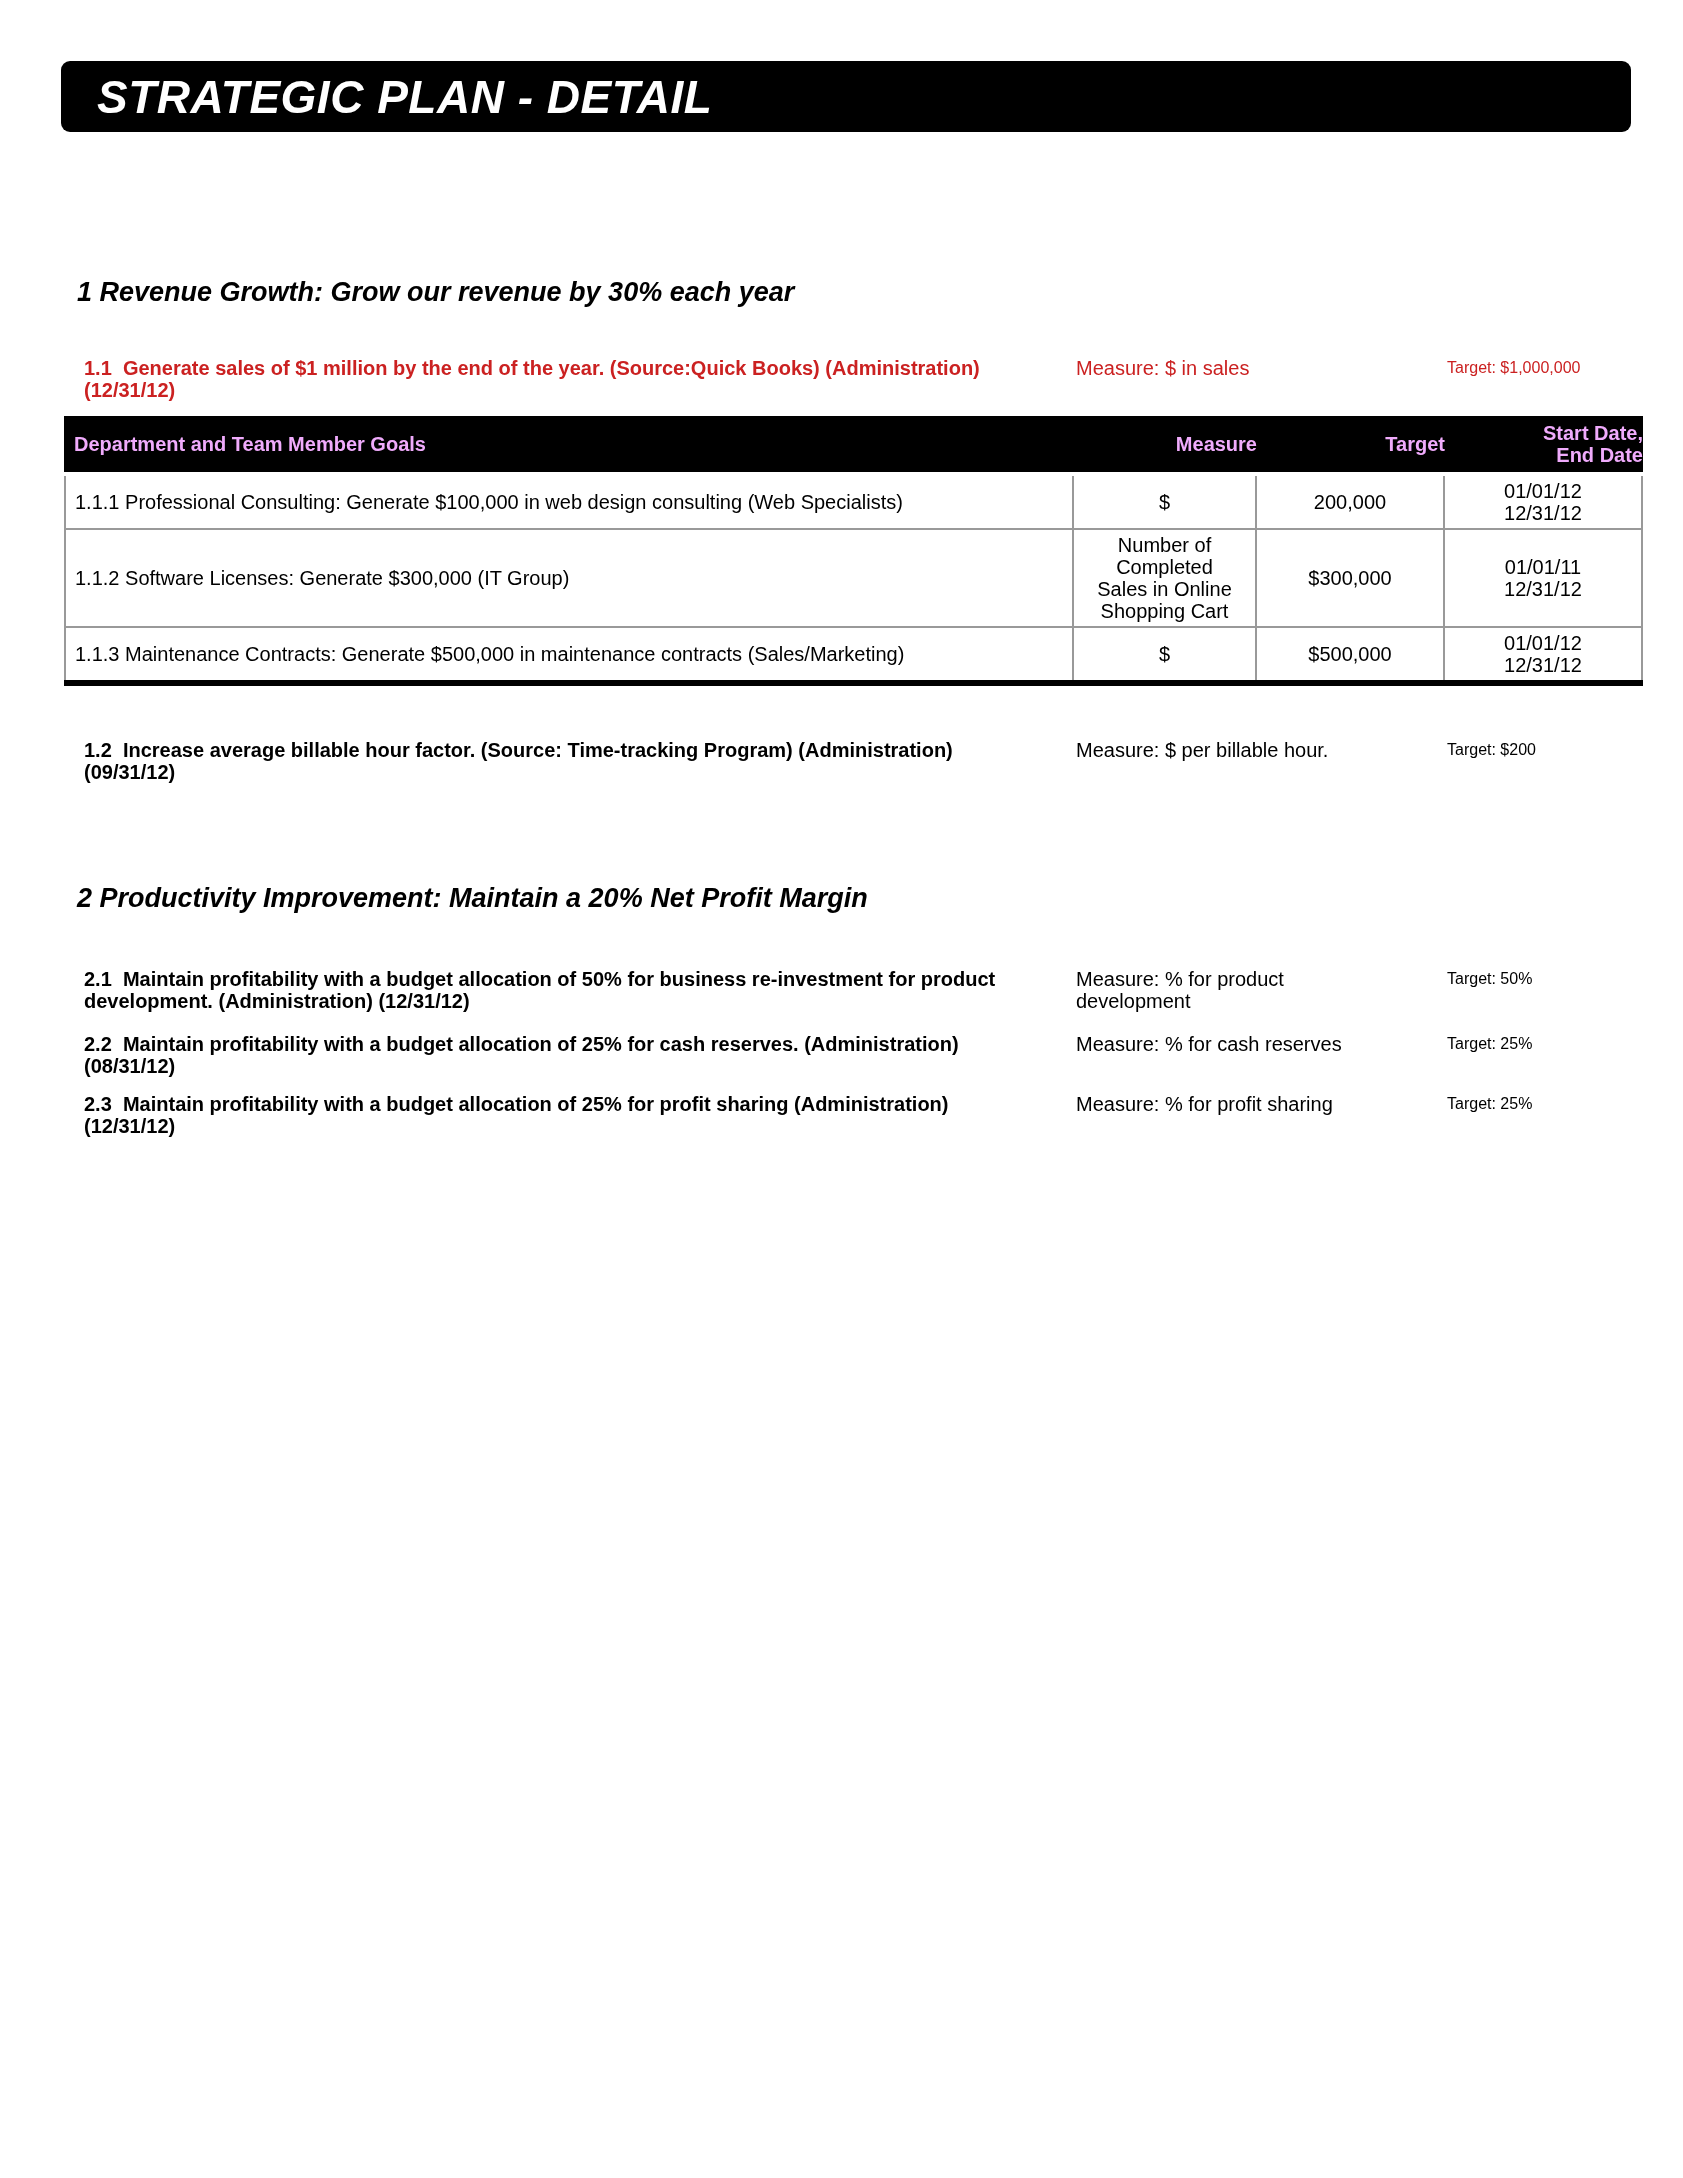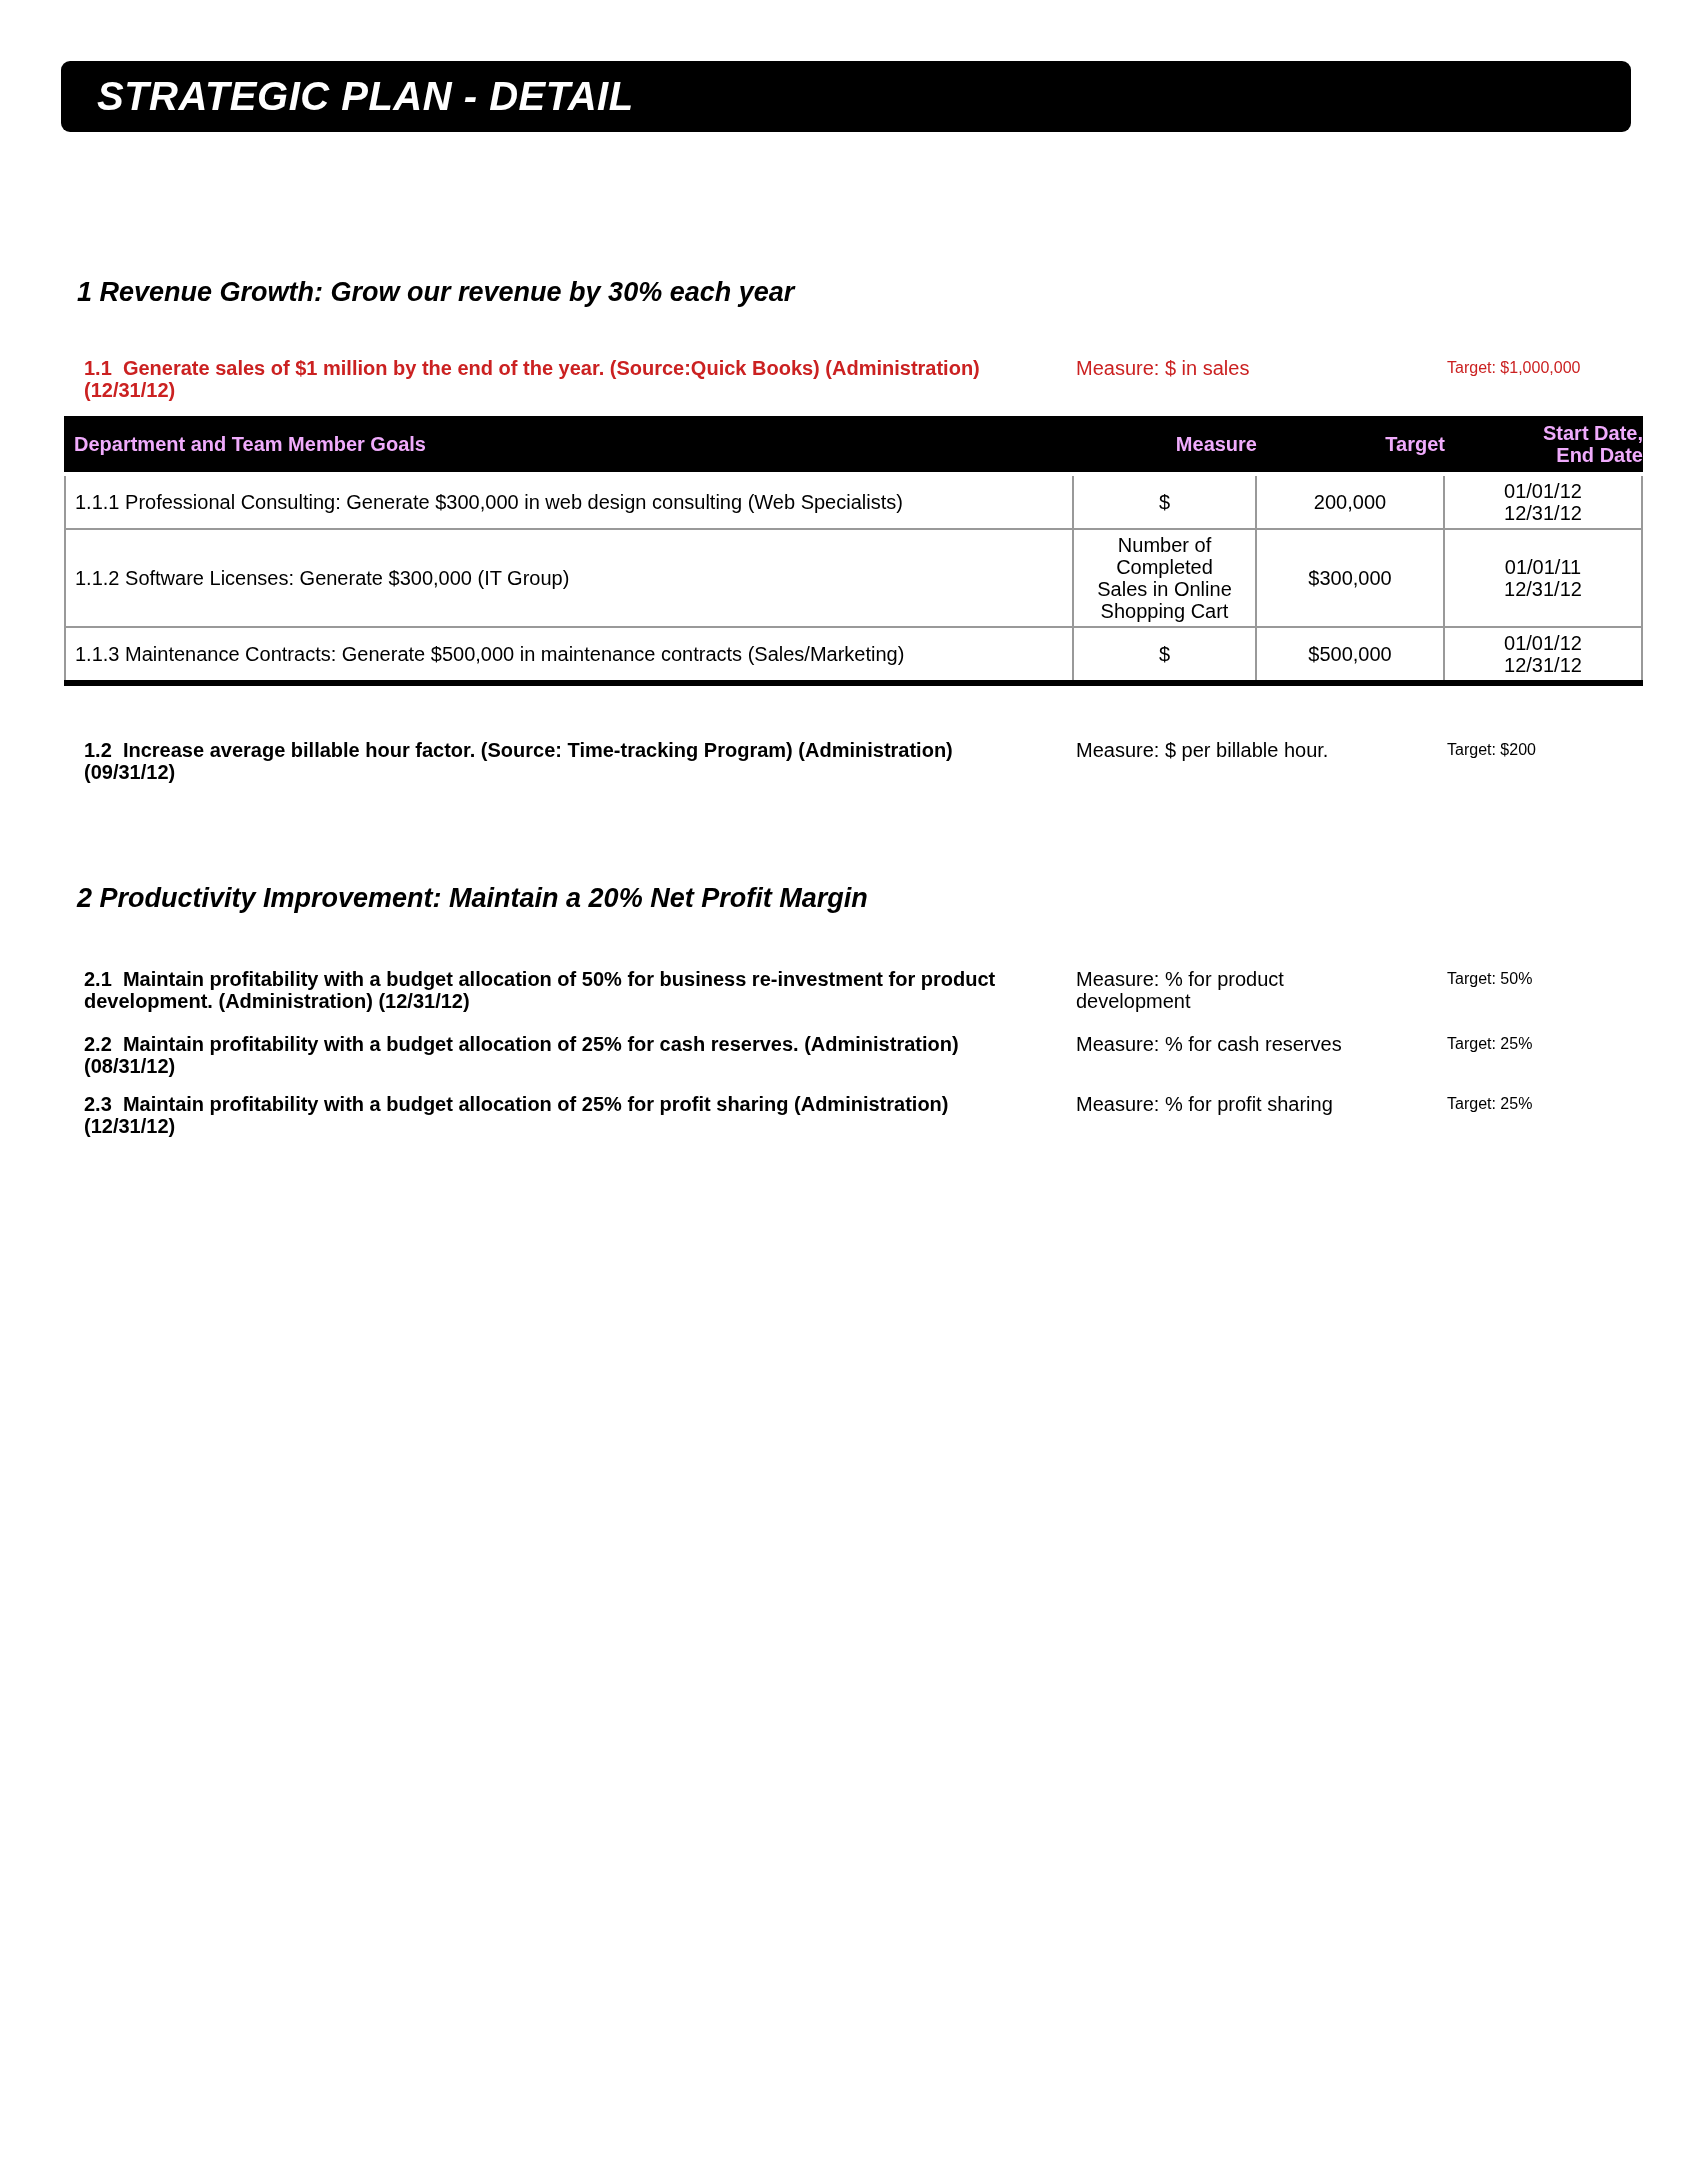--- a/index.html
+++ b/index.html
@@ -20,21 +20,21 @@
     width: 1570px; height: 71px;
     background: #000;
     border-radius: 9px;
     display: flex;
     align-items: center;
     box-sizing: border-box;
     padding-left: 36px;
   }
   .title-bar .title-text {
     color: #fff;
-    font-size: 40px;
+    font-size: 46px;
     font-weight: bold;
     font-style: italic;
     letter-spacing: 0.5px;
     white-space: pre;
   }
 
   
   .subtitle-wrap {
     position: absolute;
     left: 59px; top: 152px;
@@ -143,21 +143,21 @@
     </colgroup>
     <tbody>
         <tr>
       <th class="left">Department and Team Member Goals</th>
       <th class="center">Measure</th>
       <th class="center">Target</th>
       <th class="center">Start Date,
 End Date</th>
     </tr>
     <tr class="r1">
-      <td class="goal">1.1.1 Professional Consulting: Generate $300,000 in web design consulting (Web Specialists)</td>
+      <td class="goal">1.1.1 Professional Consulting: Generate $100,000 in web design consulting (Web Specialists)</td>
       <td class="center">$</td>
       <td class="center">200,000</td>
       <td class="center">01/01/12
 12/31/12</td>
     </tr>
     <tr class="r2">
       <td class="goal">1.1.2 Software Licenses: Generate $300,000 (IT Group)</td>
       <td class="center">Number of
 Completed
 Sales in Online

